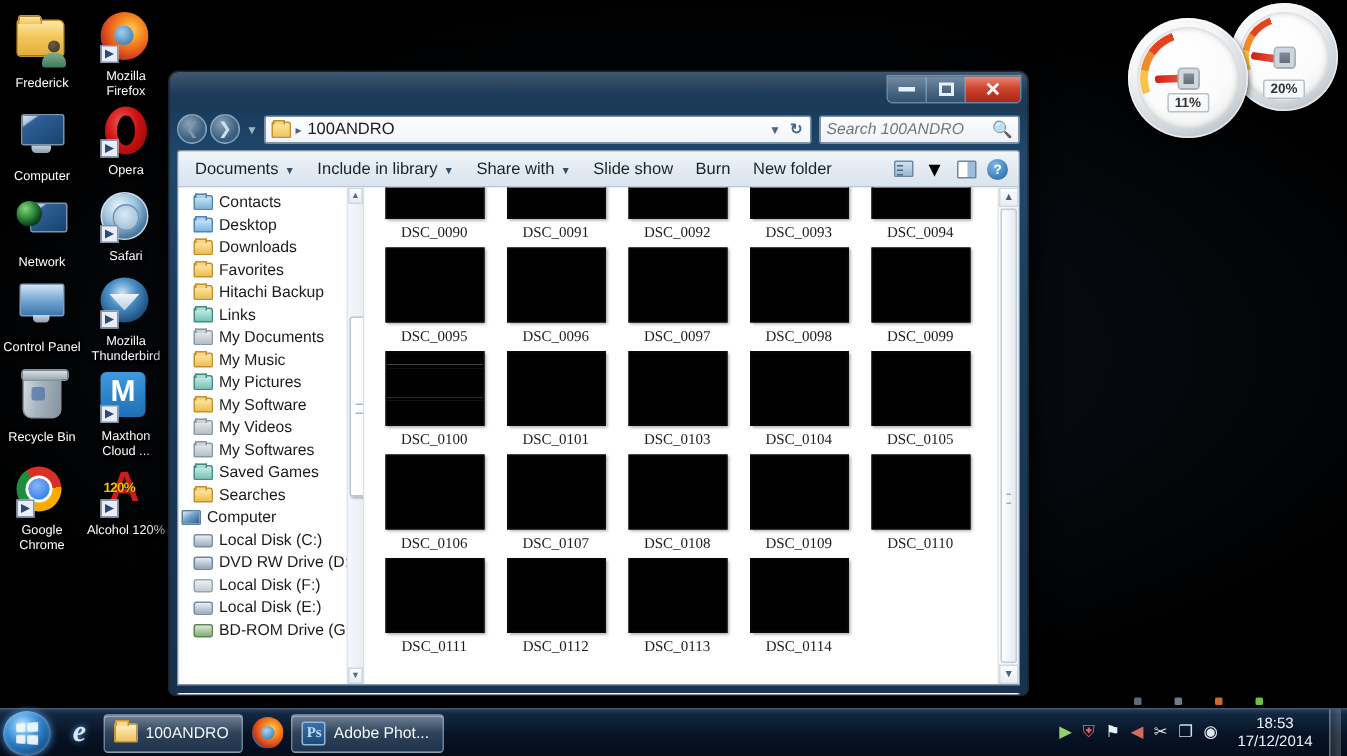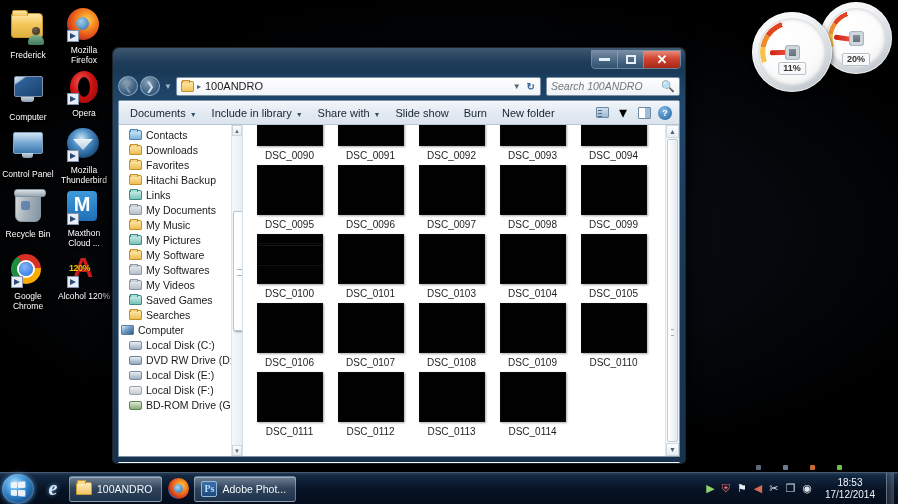--- a/index.html
+++ b/index.html
@@ -542,21 +542,21 @@
 
   #filepane {
     flex:1;
     background:#fff;
     position:relative;
     overflow:hidden;
   }
   #filegrid {
     position:absolute;
     left:6px; right:14px; top:-33px;
-    display:flex; flex-wrap:wrap;
+    display:flex; flex-wrap:wrap;font-family:Liberation Serif, serif;
   }
   .fileitem {
     width:81px;
     padding:4px 2px 0 2px;
     display:flex; flex-direction:column; align-items:center;
     cursor:default;
   }
   .thumb {
     width:66px; height:50px;
     background:#010101;
@@ -767,20 +767,37 @@
         <div class="glyph">
           <div class="ic-opera"></div>
             <div class="shortcut-arrow"></div>
         </div>
         <div class="lbl">Opera</div>
       </div>
     </div>
     <div class="dicon-row">
       <div class="dicon">
         <div class="glyph">
+            <div class="ic-globe-monitor"></div>
+          </div>
+        <div class="lbl">Network</div>
+      </div>
+      <div class="dicon">
+        <div class="glyph">
+          <div class="ic-safari">
+              <div class="needle"></div>
+            </div>
+            <div class="shortcut-arrow"></div>
+        </div>
+        <div class="lbl">Safari</div>
+      </div>
+    </div>
+    <div class="dicon-row">
+      <div class="dicon">
+        <div class="glyph">
             <div class="ic-cpanel"></div>
           </div>
         <div class="lbl">Control Panel</div>
       </div>
       <div class="dicon">
         <div class="glyph">
           <div class="ic-thunderbird"></div>
             <div class="shortcut-arrow"></div>
         </div>
         <div class="lbl">Mozilla Thunderbird</div>
@@ -899,20 +916,24 @@
 
       <div id="panes">
 
         <div id="navpane">
           <div id="navlist">
               <div class="navitem">
                 <span class="nic folder blue"></span>
                 <span>Contacts</span>
               </div>
               <div class="navitem">
+                <span class="nic folder blue"></span>
+                <span>Desktop</span>
+              </div>
+              <div class="navitem">
                 <span class="nic folder"></span>
                 <span>Downloads</span>
               </div>
               <div class="navitem">
                 <span class="nic folder"></span>
                 <span>Favorites</span>
               </div>
               <div class="navitem">
                 <span class="nic folder"></span>
                 <span>Hitachi Backup</span>
@@ -932,25 +953,25 @@
               <div class="navitem">
                 <span class="nic folder teal"></span>
                 <span>My Pictures</span>
               </div>
               <div class="navitem">
                 <span class="nic folder"></span>
                 <span>My Software</span>
               </div>
               <div class="navitem">
                 <span class="nic folder grey"></span>
+                <span>My Videos</span>
+              </div>
+              <div class="navitem">
+                <span class="nic folder grey"></span>
                 <span>My Softwares</span>
-              </div>
-              <div class="navitem">
-                <span class="nic folder grey"></span>
-                <span>My Videos</span>
               </div>
               <div class="navitem">
                 <span class="nic folder teal"></span>
                 <span>Saved Games</span>
               </div>
               <div class="navitem">
                 <span class="nic folder"></span>
                 <span>Searches</span>
               </div>
               <div class="navitem root">
@@ -959,26 +980,26 @@
               </div>
               <div class="navitem">
                 <span class="nic drive"></span>
                 <span>Local Disk (C:)</span>
               </div>
               <div class="navitem">
                 <span class="nic drive dvd"></span>
                 <span>DVD RW Drive (D:) Ac</span>
               </div>
               <div class="navitem">
+                <span class="nic drive grey2"></span>
+                <span>Local Disk (F:)</span>
+              </div>
+              <div class="navitem">
                 <span class="nic drive"></span>
                 <span>Local Disk (E:)</span>
-              </div>
-              <div class="navitem">
-                <span class="nic drive grey2"></span>
-                <span>Local Disk (F:)</span>
               </div>
               <div class="navitem">
                 <span class="nic drive disc"></span>
                 <span>BD-ROM Drive (G:)</span>
               </div>
             </div>
           <div id="nav-scroll">
             <div class="sbar-up">▲</div>
             <div class="thumb"></div>
             <div class="sbar-down">▼</div>

